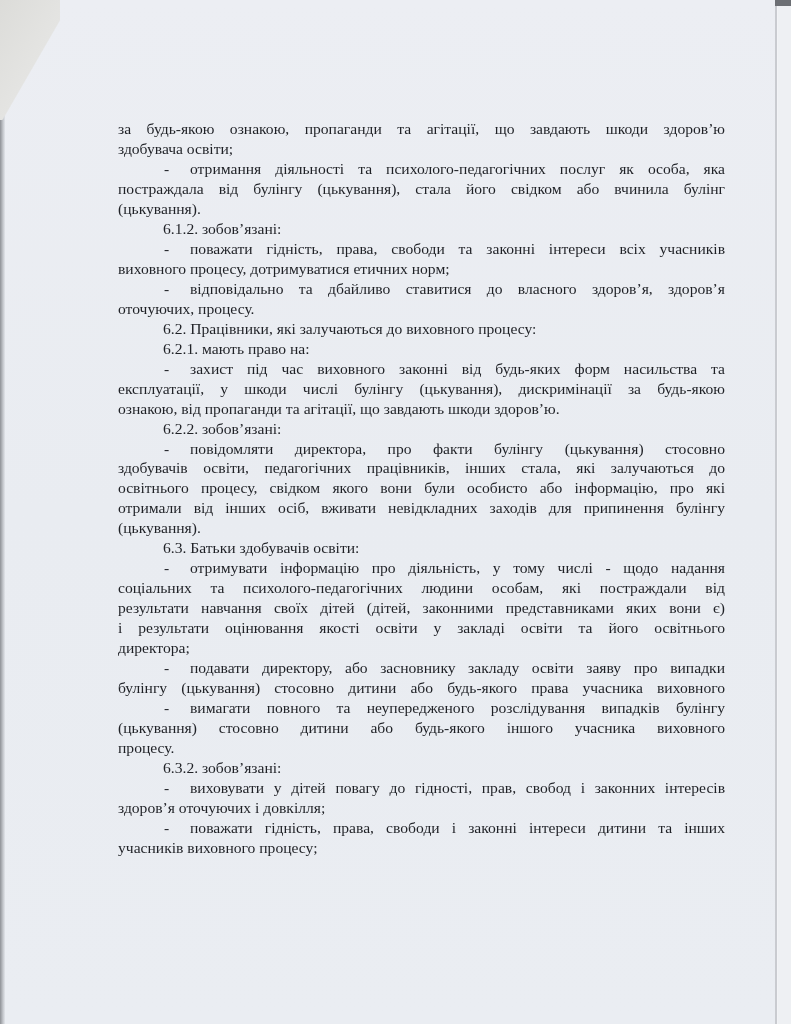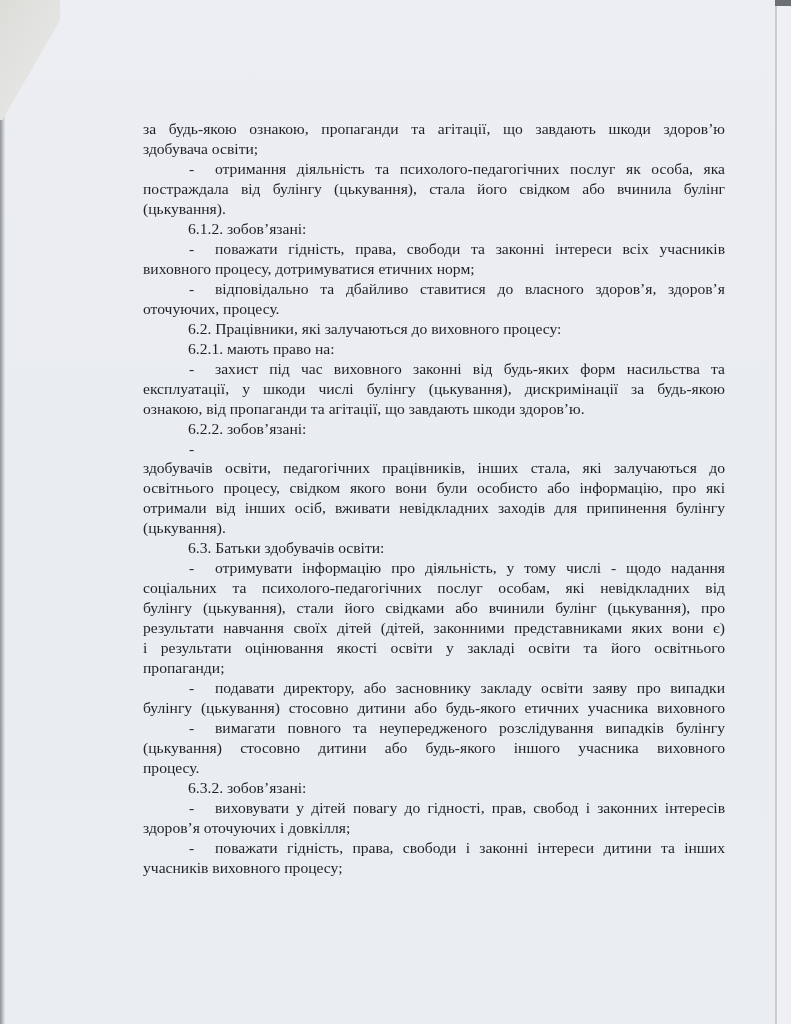--- a/index.html
+++ b/index.html
@@ -59,21 +59,20 @@
     font-size: 15.6px;
     line-height: 19.98px;
     color: #1f2126;
   }
   .line {
     display: block;
     white-space: nowrap;
     height: 19.98px;
     text-align: justify;
     text-align-last: justify;
-    margin-left: 25px;
   }
   .line.last {
     text-align-last: left;
   }
   .line.indent {
     padding-left: 45px;
   }
   .line.dash {
     padding-left: 46px;
   }
@@ -101,21 +100,21 @@
 <div class="corner-fold"></div>
 <div class="right-strip"></div>
 <div class="right-edge"></div>
 <div class="top-right-dark"></div>
 
 <div class="page-text" id="page-text">
     <div class="line">за будь-якою ознакою, пропаганди та агітації, що завдають шкоди здоров’ю</div>
     <div class="line last">здобувача освіти;</div>
     <div class="line dash dash-line-wrap">
       <span class="dash-mark">-</span>
-      <span class="dash-text">отримання діяльність та психолого-педагогічних послуг як особа, яка</span>
+      <span class="dash-text">отримання діяльності та психолого-педагогічних послуг як особа, яка</span>
     </div>
     <div class="line">постраждала від булінгу (цькування), стала його свідком або вчинила булінг</div>
     <div class="line last">(цькування).</div>
     <div class="line indent last">6.1.2. зобов’язані:</div>
     <div class="line dash dash-line-wrap">
       <span class="dash-mark">-</span>
       <span class="dash-text">поважати гідність, права, свободи та законні інтереси всіх учасників</span>
     </div>
     <div class="line last">виховного процесу, дотримуватися етичних норм;</div>
     <div class="line dash dash-line-wrap">
@@ -127,40 +126,40 @@
     <div class="line indent last">6.2.1. мають право на:</div>
     <div class="line dash dash-line-wrap">
       <span class="dash-mark">-</span>
       <span class="dash-text">захист під час виховного законні від будь-яких форм насильства та</span>
     </div>
     <div class="line">експлуатації, у шкоди числі булінгу (цькування), дискримінації за будь-якою</div>
     <div class="line last">ознакою, від пропаганди та агітації, що завдають шкоди здоров’ю.</div>
     <div class="line indent last">6.2.2. зобов’язані:</div>
     <div class="line dash dash-line-wrap">
       <span class="dash-mark">-</span>
+      <span class="dash-text">повідомляти директора, про факти булінгу (цькування) стосовно</span>
     </div>
     <div class="line">здобувачів освіти, педагогічних працівників, інших стала, які залучаються до</div>
     <div class="line">освітнього процесу, свідком якого вони були особисто або інформацію, про які</div>
     <div class="line">отримали від інших осіб, вживати невідкладних заходів для припинення булінгу</div>
     <div class="line last">(цькування).</div>
     <div class="line indent last">6.3. Батьки здобувачів освіти:</div>
     <div class="line dash dash-line-wrap">
       <span class="dash-mark">-</span>
       <span class="dash-text">отримувати інформацію про діяльність, у тому числі - щодо надання</span>
     </div>
-    <div class="line">соціальних та психолого-педагогічних послуг особам, які невідкладних від</div>
-    <div class="line">булінгу (цькування), стали його свідками або вчинили булінг (цькування), про</div>
+    <div class="line">соціальних та психолого-педагогічних людини особам, які постраждали від</div>
     <div class="line">результати навчання своїх дітей (дітей, законними представниками яких вони є)</div>
     <div class="line">і результати оцінювання якості освіти у закладі освіти та його освітнього</div>
-    <div class="line last">пропаганди;</div>
+    <div class="line last">директора;</div>
     <div class="line dash dash-line-wrap">
       <span class="dash-mark">-</span>
       <span class="dash-text">подавати директору, або засновнику закладу освіти заяву про випадки</span>
     </div>
-    <div class="line">булінгу (цькування) стосовно дитини або будь-якого етичних учасника виховного</div>
+    <div class="line">булінгу (цькування) стосовно дитини або будь-якого права учасника виховного</div>
     <div class="line dash dash-line-wrap">
       <span class="dash-mark">-</span>
       <span class="dash-text">вимагати повного та неупередженого розслідування випадків булінгу</span>
     </div>
     <div class="line">(цькування) стосовно дитини або будь-якого іншого учасника виховного</div>
     <div class="line last">процесу.</div>
     <div class="line indent last">6.3.2. зобов’язані:</div>
     <div class="line dash dash-line-wrap">
       <span class="dash-mark">-</span>
       <span class="dash-text">виховувати у дітей повагу до гідності, прав, свобод і законних інтересів</span>

